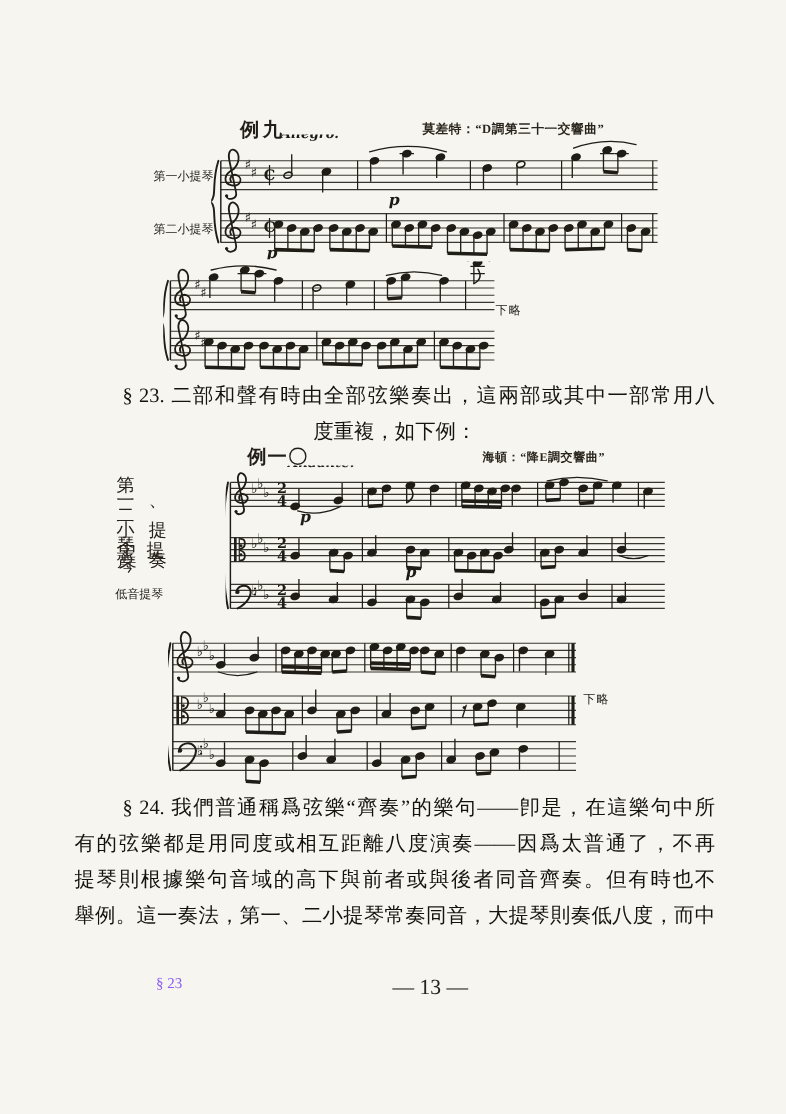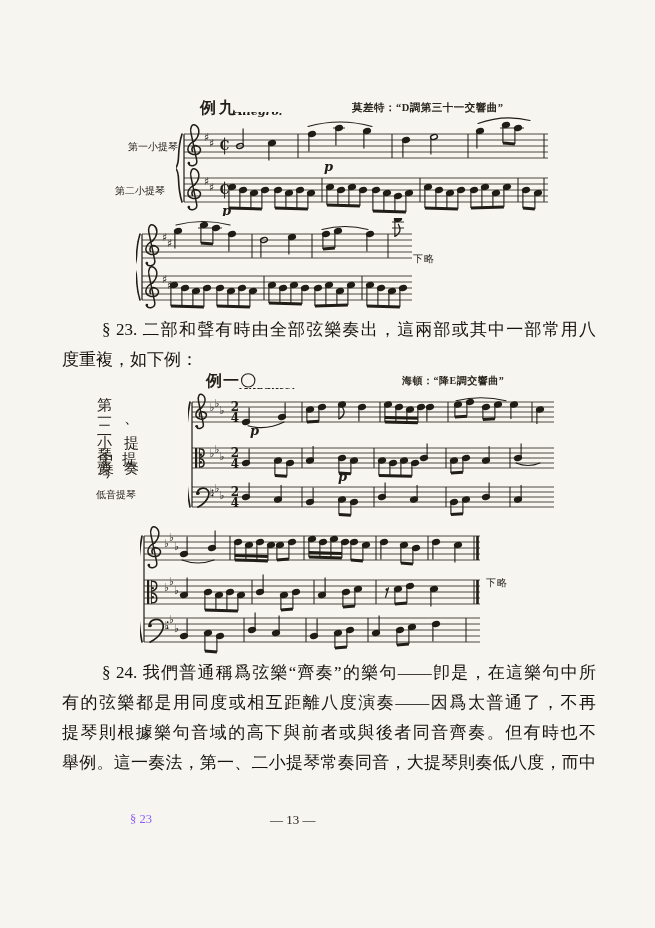--- a/index.html
+++ b/index.html
@@ -10,40 +10,40 @@
     color:#1b1812;
   }
   .abs{position:absolute}
   .ex-caption{font-size:16px;font-weight:700;letter-spacing:3px;color:#221e17}
   .attr{font-size:10.5px;font-weight:700;letter-spacing:0.5px;color:#2a251c}
   .inst{font-size:10px;color:#26211a;white-space:nowrap}
   .inst-just{text-align:justify;text-align-last:justify;line-height:12.5px;font-size:15px;color:#26211a}
   .para{width:534px;font-size:17px;line-height:30px;color:#16130d}
   .pline{text-align:justify;text-align-last:justify}
   .pline-first{text-indent:40px}
-  .pline-last{text-align:left;text-align-last:auto}
+  .pline-last{text-align:center;text-align-last:auto}
   .omit{font-size:10px;font-weight:400;letter-spacing:1px;color:#221e17}
   .footer-sec{font-size:12.5px;color:#8b5cf6}
-  .footer-page{font-size:13px;width:120px;text-align:left;color:#26211a}
+  .footer-page{font-size:18px;width:120px;text-align:right;color:#26211a}
   .u-solid{text-decoration:underline;text-decoration-thickness:1.5px;text-underline-offset:3px}
   .u-wavy{text-decoration:underline wavy;text-decoration-thickness:1px;text-underline-offset:3px}
   .music{position:absolute}
   svg text.tempo{font:italic 700 11px "DejaVu Serif",serif;fill:#1e1a14}
   svg text.dyn{font:italic 700 13px "DejaVu Serif",serif;fill:#1e1a14}
   svg text.acc{font:700 11px "DejaVu Sans",sans-serif;fill:#1e1a14}
   svg text.ts{font:700 12px "DejaVu Serif",serif;fill:#1e1a14}
 </style>
 </head>
 <body>
 
 <div class="abs ex-caption" style="left:200px;top:98px">例九</div>
 <div class="abs attr" style="left:352px;top:101px">莫差特：“D調第三十一交響曲”</div>
 
 <div class="abs inst" style="left:128px;top:140px">第一小提琴</div>
-<div class="abs inst" style="left:115px;top:184px">第二小提琴</div>
+<div class="abs inst" style="left:128px;top:184px">第二小提琴</div>
 
 <div class="music" style="left:176px;top:112px"><svg width="380" height="104">
       <line x1="8" y1="22" x2="372" y2="22" stroke="#3a362e" stroke-width="0.9"></line>
       <line x1="8" y1="28" x2="372" y2="28" stroke="#3a362e" stroke-width="0.9"></line>
       <line x1="8" y1="34" x2="372" y2="34" stroke="#3a362e" stroke-width="0.9"></line>
       <line x1="8" y1="40" x2="372" y2="40" stroke="#3a362e" stroke-width="0.9"></line>
       <line x1="8" y1="46" x2="372" y2="46" stroke="#3a362e" stroke-width="0.9"></line>
       <path d="M 18.6 28.9 C 23.4 24.1 24.6 16.6 19.8 13.3 C 15.9 10.899999999999999 13.8 16 15 21.1 L 20.7 48.099999999999994 C 21.9 53.8 14.1 55.900000000000006 12.3 51.099999999999994" stroke="#201c16" stroke-width="1.5" fill="none" stroke-linecap="round"></path>
       <path d="M 18.6 28.9 C 9.9 33.4 9.9 40.9 17.1 42.4 C 24.299999999999997 43.6 26.700000000000003 36.7 21.9 34.3 C 17.7 32.2 14.7 35.8 16.5 39.4" stroke="#201c16" stroke-width="1.5" fill="none" stroke-linecap="round"></path>
       <circle cx="12.9" cy="51.099999999999994" r="1.3" fill="#201c16"></circle>

